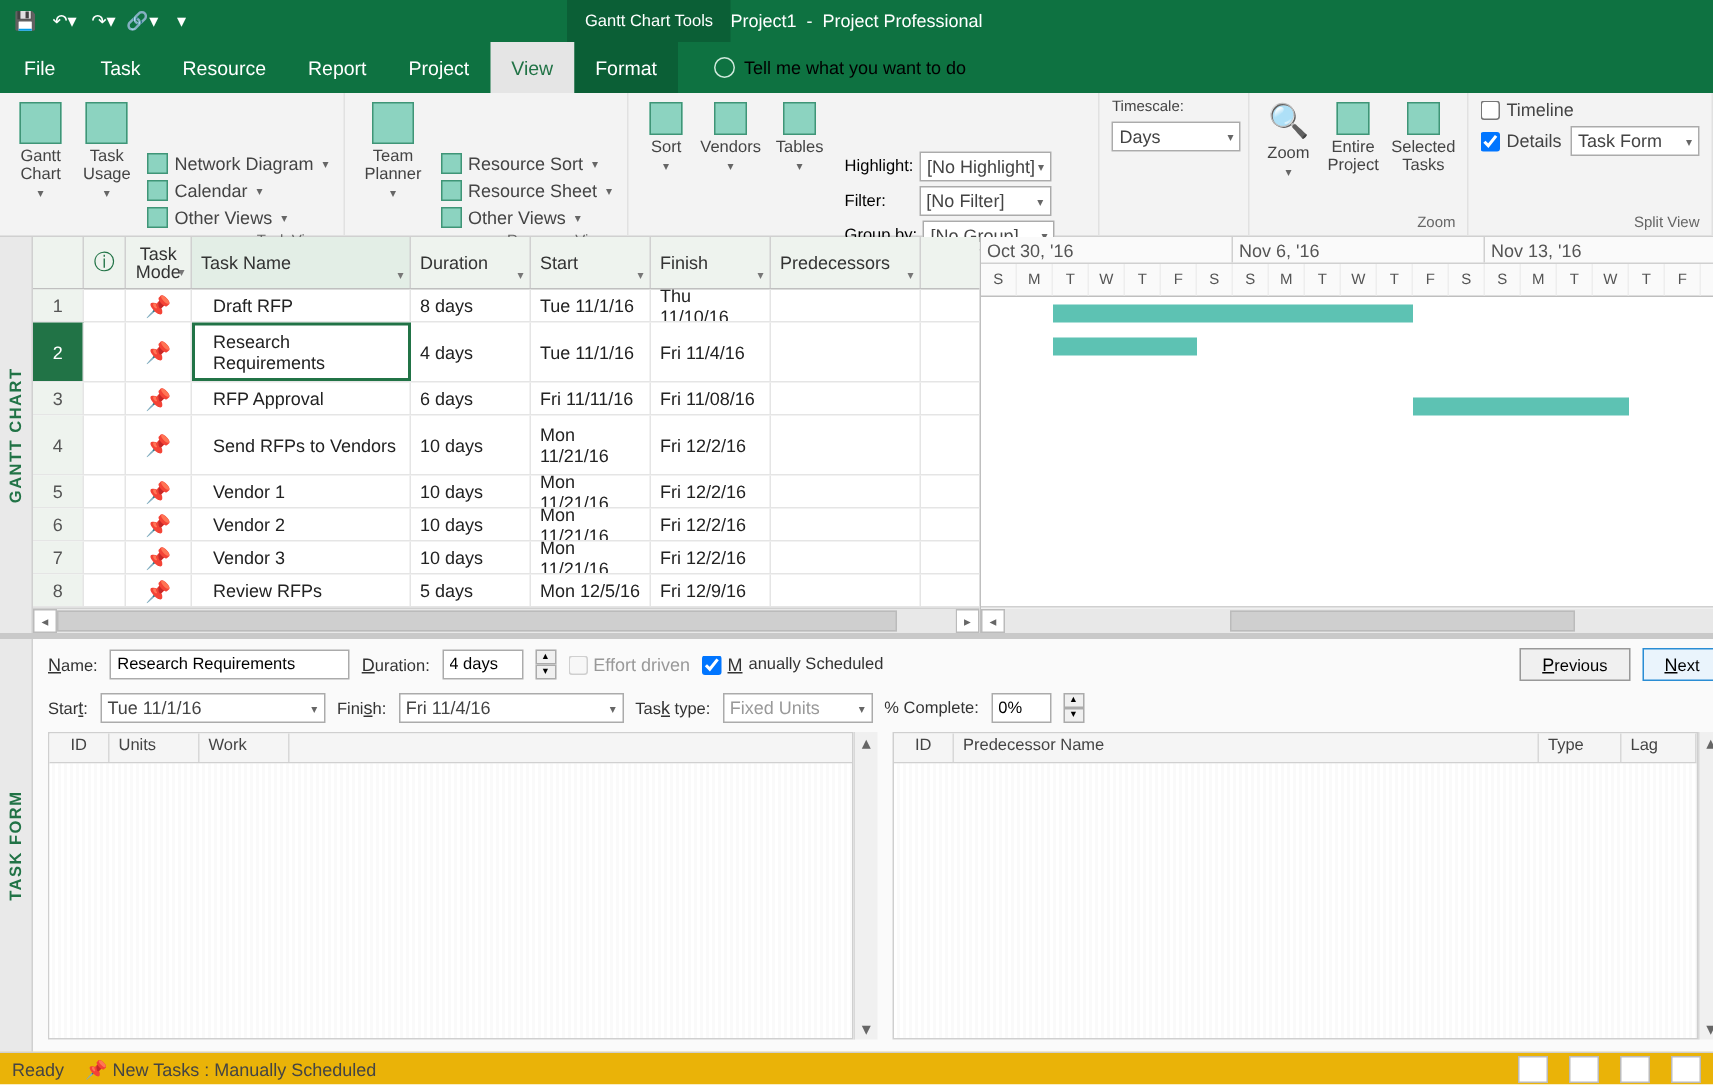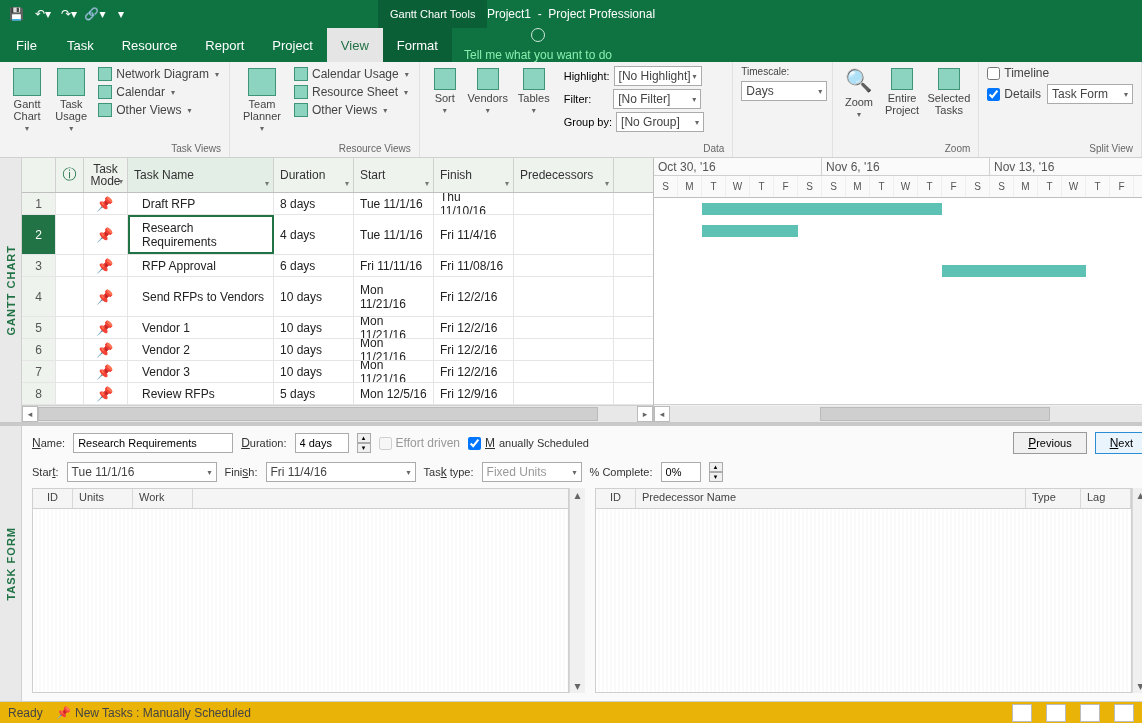--- a/index.html
+++ b/index.html
@@ -10,36 +10,36 @@
 .qat { display: flex; align-items: center; gap: 4px; padding: 0 6px; }
 .qat .qbtn { width: 22px; height: 22px; display: flex; align-items: center; justify-content: center; color: #fff; cursor: pointer; }
 .tools-label { position: absolute; left: 378px; top: 0; height: 28px; display: flex; align-items: center; padding: 0 12px; background: #0b5f36; font-size: 11px; }
 .title-text { position: absolute; left: 50%; transform: translateX(-50%); font-size: 12px; }
 
 
 .tabs { height: 34px; background: #0e7241; display: flex; align-items: stretch; color: #fff; }
 .tab { padding: 0 14px; display: flex; align-items: center; cursor: pointer; font-size: 13px; }
 .tab.file { padding-left: 16px; padding-right: 16px; }
 .tab.active { background: #e5e5e5; color: #217346; }
-.tellme { display: flex; align-items: center; gap: 6px; padding: 0 12px; color: #86efac; flex-direction: column; }
+.tellme { display: flex; align-items: center; gap: 6px; padding: 0 24px; color: #000000; }
 .lightbulb { width: 14px; height: 14px; border: 1px solid #cfe9dc; border-radius: 50%; display: inline-block; }
 
 
 .ribbon { height: 96px; background: #f3f3f3; border-bottom: 1px solid #d0d0d0; display: flex; }
 .group { border-right: 1px solid #e1e1e1; display: flex; flex-direction: column; justify-content: space-between; padding: 4px 8px 0; }
 .group-label { text-align: right; color: #666; font-size: 10px; padding: 2px 0 3px; }
 .group-body { display: flex; align-items: flex-start; gap: 6px; flex: 1; }
 .bigbtn { width: 48px; display: flex; flex-direction: column; align-items: center; gap: 2px; cursor: pointer; padding-top: 2px; }
 .bigbtn .ico { width: 28px; height: 28px; background: #8cd3c0; border: 1px solid #3f9577; }
 .bigbtn .lbl { font-size: 11px; text-align: center; line-height: 12px; color: #444; }
 .bigbtn .drop { font-size: 8px; color: #666; }
 .smallrow { display: flex; align-items: center; gap: 4px; cursor: pointer; padding: 1px 2px; color: #444; font-size: 11px; white-space: nowrap; }
 .smallrow .sico { width: 14px; height: 14px; background: #8cd3c0; border: 1px solid #3f9577; display: inline-block; }
 .smallrow .dd { font-size: 8px; color: #666; margin-left: 2px; }
-.smallcol { display: flex; flex-direction: column; gap: 2px; }
+.smallcol { display: flex; flex-direction: column; gap: 2px; margin-top: 35px; }
 .combo { height: 20px; border: 1px solid #ababab; background: #fff; display: flex; align-items: center; justify-content: space-between; padding: 0 4px; font-size: 11px; color: #444; }
 .combo .dd { font-size: 8px; color: #666; }
 .chk { display: flex; align-items: center; gap: 4px; font-size: 11px; color: #444; }
 .chk input { width: 13px; height: 13px; }
 
 
 .workarea { flex: 1; display: flex; flex-direction: row; position: relative; }
 .sideways { width: 22px; background: #e9e9e9; border-right: 1px solid #d0d0d0; display: flex; align-items: center; justify-content: center; }
 .sideways span { writing-mode: vertical-rl; transform: rotate(180deg); font-size: 11px; color: #217346; font-weight: bold; letter-spacing: 1px; }
 
@@ -181,21 +181,21 @@
   <div class="group" style="width:190px">
     <div class="group-body">
       <div class="bigbtn">
           <div class="ico"></div>
           <div class="lbl">Team Planner</div>
           <div class="drop">▾</div>
         </div>
       <div class="smallcol">
         <div class="smallrow">
             <span class="sico"></span>
-            <span>Calendar Usage</span>
+            <span>Resource Sort</span>
             <span class="dd">▾</span>
           </div>
         <div class="smallrow">
             <span class="sico"></span>
             <span>Resource Sheet</span>
             <span class="dd">▾</span>
           </div>
         <div class="smallrow">
             <span class="sico"></span>
             <span>Other Views</span>

